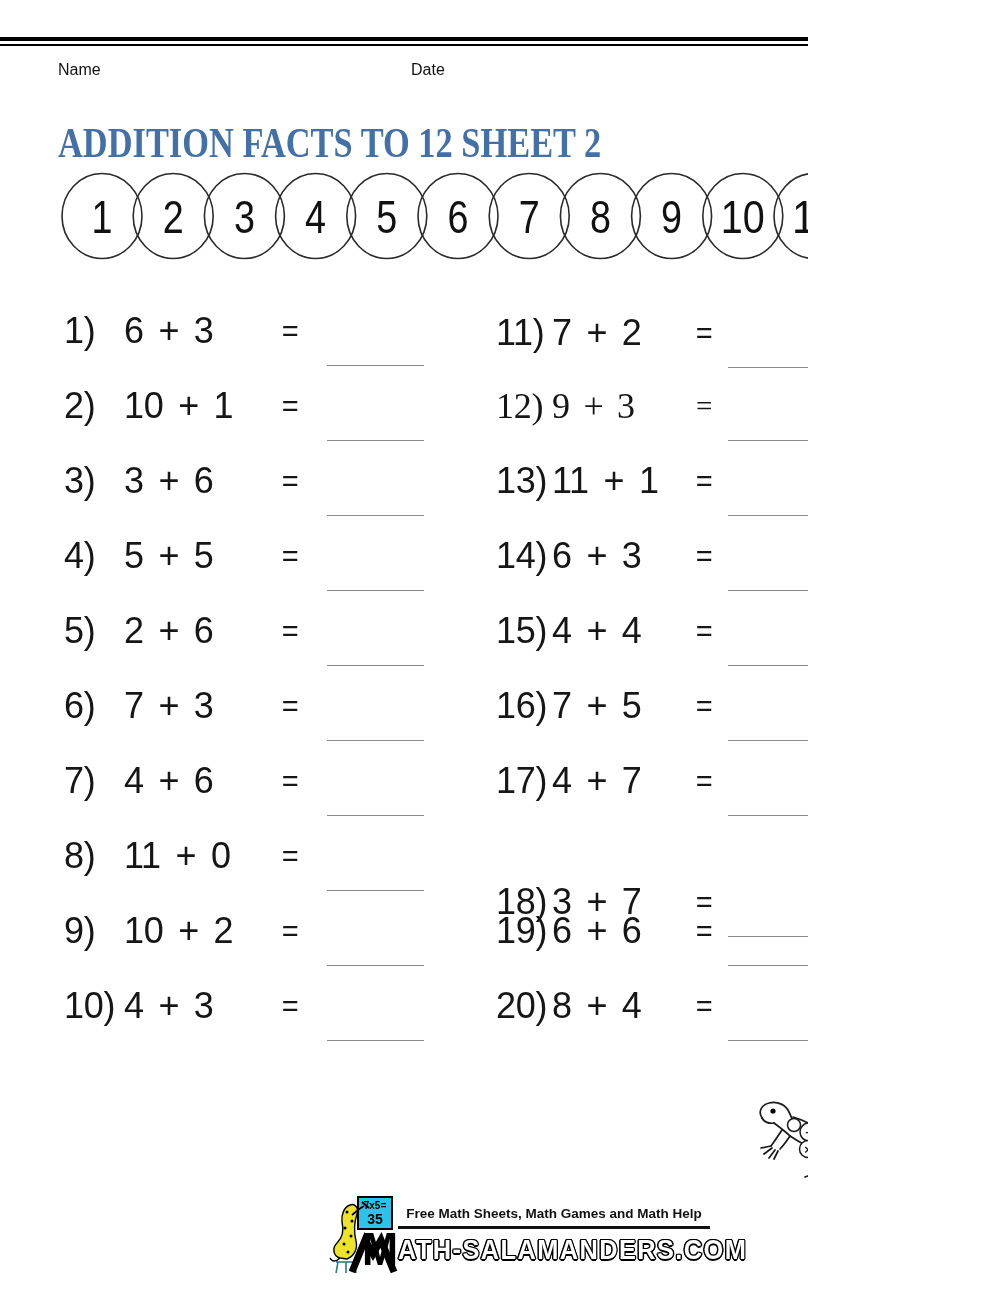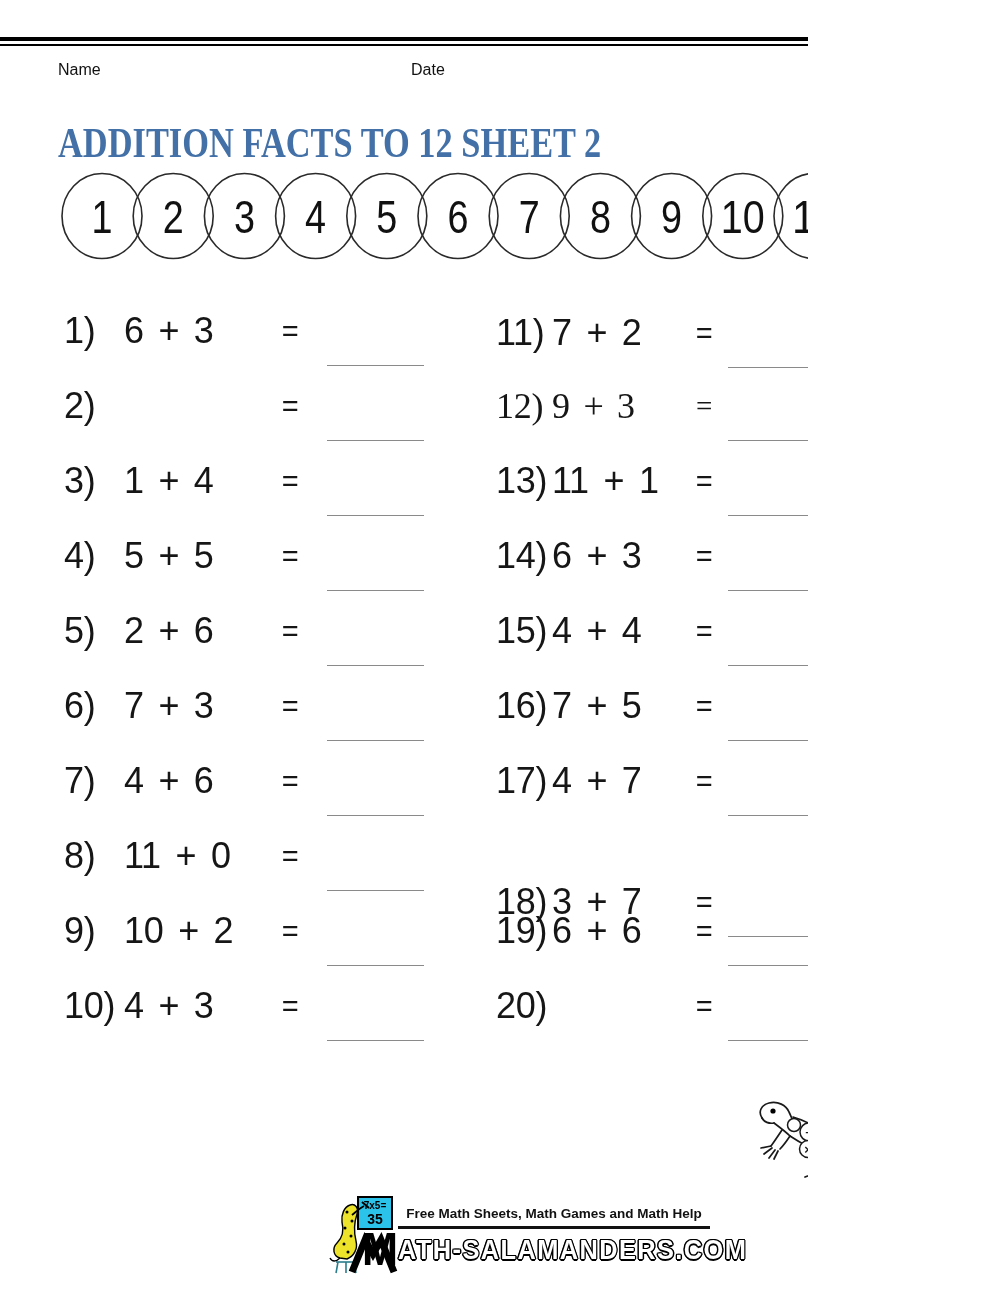--- a/index.html
+++ b/index.html
@@ -157,27 +157,28 @@
   <div id="problems-area">
     <div class="row left" style="top: 309px;">
       <span class="plabel">1)</span>
       <span class="pexpr">6 + 3</span>
       <span class="peq">=</span>
       <span class="pline"></span>
     </div>
 
     <div class="row left" style="top: 384px;">
       <span class="plabel">2)</span>
+      <span class="pexpr">10 + 1</span>
       <span class="peq">=</span>
       <span class="pline"></span>
     </div>
 
     <div class="row left" style="top: 459px;">
       <span class="plabel">3)</span>
-      <span class="pexpr">1 + 4</span>
+      <span class="pexpr">3 + 6</span>
       <span class="peq">=</span>
       <span class="pline"></span>
     </div>
 
     <div class="row left" style="top: 534px;">
       <span class="plabel">4)</span>
       <span class="pexpr">5 + 5</span>
       <span class="peq">=</span>
       <span class="pline"></span>
     </div>
@@ -282,20 +283,21 @@
 
     <div class="row right" style="top: 909px;">
       <span class="plabel">19)</span>
       <span class="pexpr">6 + 6</span>
       <span class="peq">=</span>
       <span class="pline"></span>
     </div>
 
     <div class="row right" style="top: 984px;">
       <span class="plabel">20)</span>
+      <span class="pexpr">8 + 4</span>
       <span class="peq">=</span>
       <span class="pline"></span>
     </div>
   </div>
 
   <svg class="salamander-art" width="168" height="104" viewBox="0 0 168 104">
     <g fill="none" stroke="#1a1a1a" stroke-width="1.7" stroke-linecap="round">
 
       <path d="M10,22 C6,16 9,9 17,7 C26,5 34,9 37,16 C39,20 40,23 41,25"></path>
       <path d="M10,22 C12,26 17,28 22,27"></path>

